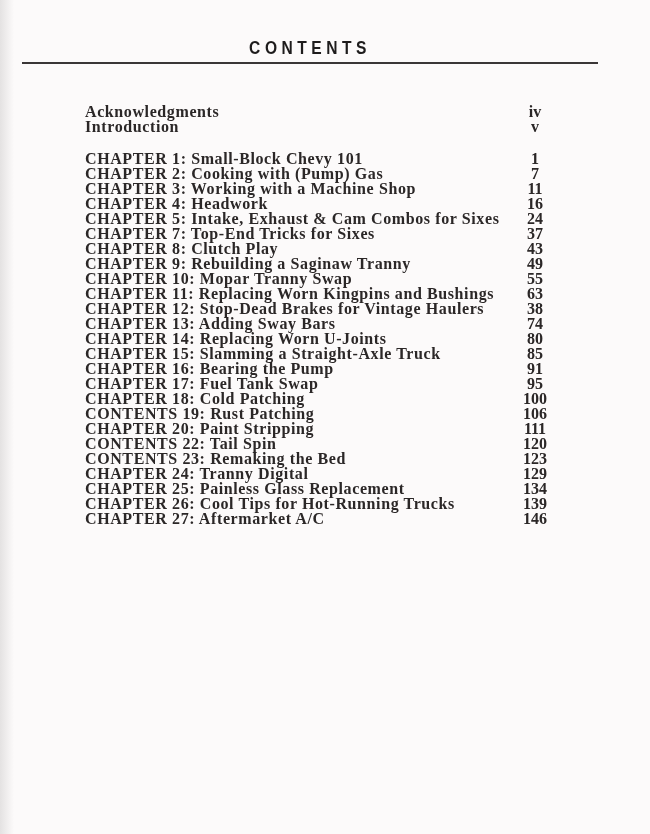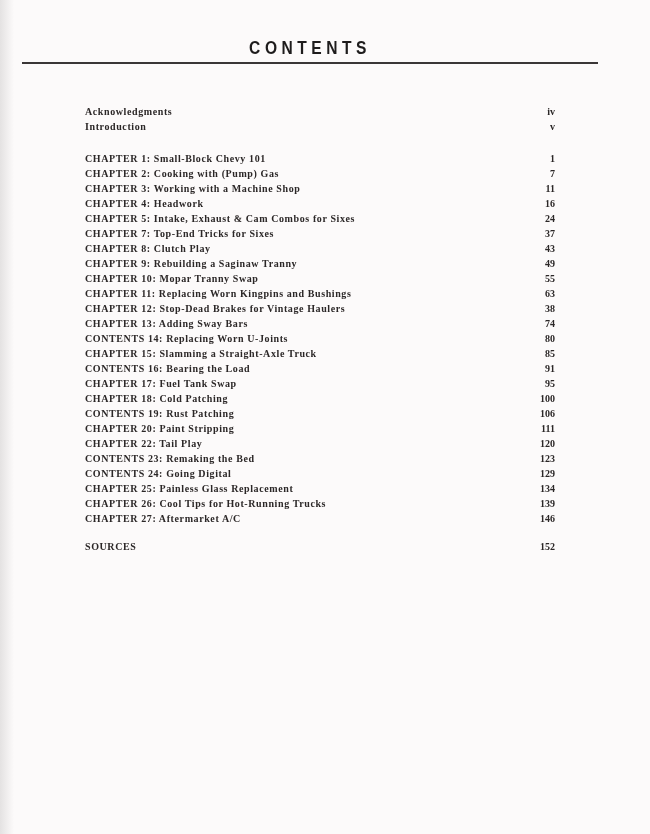--- a/index.html
+++ b/index.html
@@ -41,37 +41,37 @@
       width: 576px;
       height: 2px;
       background: #3a3636;
     }
     .toc {
       position: absolute;
       left: 85px;
       top: 104px;
       width: 470px;
       font-family: "Liberation Serif", serif;
-      font-size: 10px;
+      font-size: 16px;
       line-height: 15px;
       color: #2b2727;
     }
     .row {
       display: flex;
       height: 15px;
       white-space: nowrap;
     }
     .row .label {
       flex: 1;
       font-weight: bold;
       letter-spacing: 0.6px;
     }
     .row .num {
       width: 40px;
-      text-align: right;
+      text-align: center;
       padding-left: 4px;
       font-weight: bold;
     }
     .spacer {
       height: 17px;
     }
     .spacer-sm {
       height: 13px;
     }
   </style>
@@ -138,72 +138,66 @@
       </div>
       <div class="row">
         <span class="label">CHAPTER 12: Stop-Dead Brakes for Vintage Haulers</span>
         <span class="num">38</span>
       </div>
       <div class="row">
         <span class="label">CHAPTER 13: Adding Sway Bars</span>
         <span class="num">74</span>
       </div>
       <div class="row">
-        <span class="label">CONTENTS 14: Replacing Worn U-Joints</span>
+        <span class="label">CHAPTER 14: Replacing Worn U-Joints</span>
         <span class="num">80</span>
       </div>
       <div class="row">
         <span class="label">CHAPTER 15: Slamming a Straight-Axle Truck</span>
         <span class="num">85</span>
       </div>
       <div class="row">
-        <span class="label">CONTENTS 16: Bearing the Load</span>
+        <span class="label">CHAPTER 16: Bearing the Pump</span>
         <span class="num">91</span>
       </div>
       <div class="row">
         <span class="label">CHAPTER 17: Fuel Tank Swap</span>
         <span class="num">95</span>
       </div>
       <div class="row">
         <span class="label">CHAPTER 18: Cold Patching</span>
         <span class="num">100</span>
       </div>
       <div class="row">
         <span class="label">CONTENTS 19: Rust Patching</span>
         <span class="num">106</span>
       </div>
       <div class="row">
         <span class="label">CHAPTER 20: Paint Stripping</span>
         <span class="num">111</span>
       </div>
       <div class="row">
-        <span class="label">CHAPTER 22: Tail Play</span>
+        <span class="label">CONTENTS 22: Tail Spin</span>
         <span class="num">120</span>
       </div>
       <div class="row">
         <span class="label">CONTENTS 23: Remaking the Bed</span>
         <span class="num">123</span>
       </div>
       <div class="row">
-        <span class="label">CONTENTS 24: Going Digital</span>
+        <span class="label">CHAPTER 24: Tranny Digital</span>
         <span class="num">129</span>
       </div>
       <div class="row">
         <span class="label">CHAPTER 25: Painless Glass Replacement</span>
         <span class="num">134</span>
       </div>
       <div class="row">
         <span class="label">CHAPTER 26: Cool Tips for Hot-Running Trucks</span>
         <span class="num">139</span>
       </div>
       <div class="row">
         <span class="label">CHAPTER 27: Aftermarket A/C</span>
         <span class="num">146</span>
       </div>
     </div>
   <div class="spacer-sm"></div>
-  <div id="back">
-      <div class="row">
-        <span class="label">SOURCES</span>
-        <span class="num">152</span>
-      </div>
-    </div>
 </div>
 
 </body></html>

